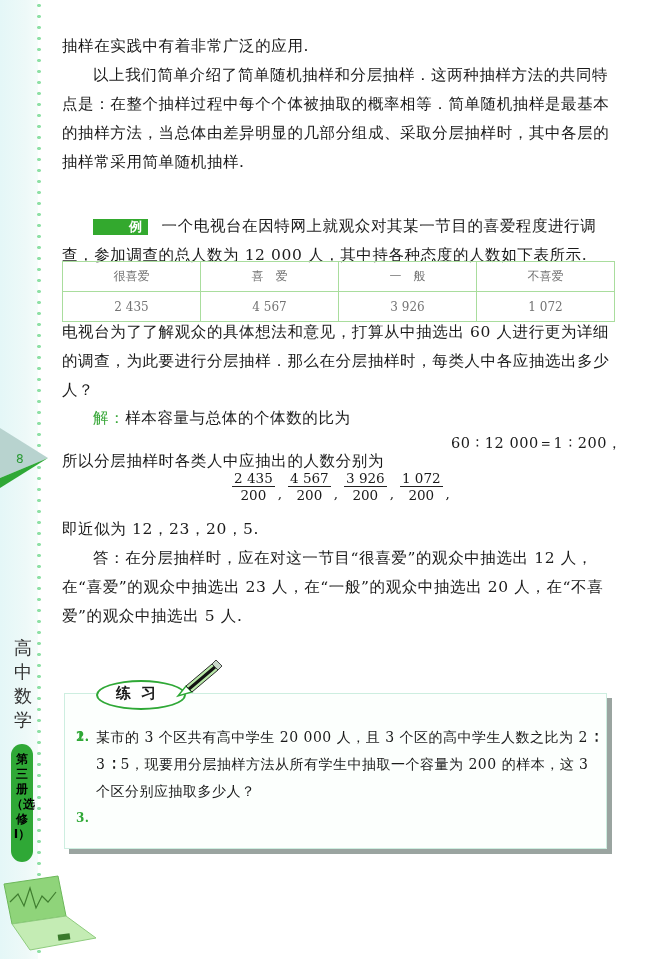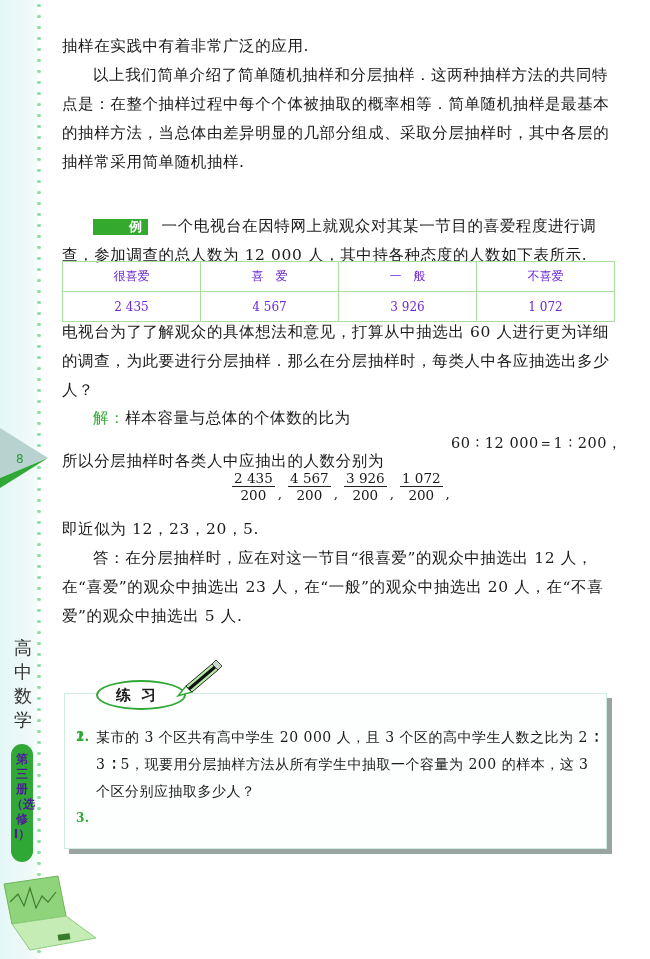--- a/index.html
+++ b/index.html
@@ -26,21 +26,21 @@
     position: absolute; left: 16px; top: 452px; font-size: 12px;
     color: #2b9a35; font-family: "DejaVu Sans", sans-serif;
   }
   .book-title {
     position: absolute; left: 8px; top: 636px; width: 24px;
     font-size: 18px; line-height: 24px; color: #333;
     font-family: "DejaVu Serif", serif; text-align: right;
   }
   .volume-badge {
     position: absolute; left: 11px; top: 744px; width: 22px; height: 118px;
-    background: #2fa836; border-radius: 11px; color: #4c1d95;
+    background: #2fa836; border-radius: 11px; color: #000000;
     font-size: 12px; line-height: 15px; text-align: center;
     font-weight: bold; font-family: "DejaVu Sans", sans-serif;
     padding-top: 8px; box-sizing: border-box; word-break: break-all;
   }
   .laptop {
     position: absolute; left: 0; top: 872px; width: 100px; height: 80px;
   }
 
   .content { position: absolute; left: 62px; top: 0; width: 560px; }
   .p {
@@ -52,21 +52,21 @@
   .example-tag {
     display: inline-block; background: #33a92e; color: #fff;
     font-size: 13px; line-height: 16px; padding: 0 5px; margin-right: 14px;
     font-weight: bold;
   }
   .solve-tag { color: #3aa83a; }
 
   table.survey {
     position: absolute; left: 0; top: 261px; width: 553px;
     border-collapse: collapse; border: 1.5px solid #7ccd6b;
-    font-size: 12px; text-align: center; color: #6d28d9;
+    font-size: 12px; text-align: center; color: #737373;
   }
   table.survey td, table.survey th {
     border: 1px solid #a9dd9d; height: 27px; font-weight: normal;
   }
 
   .formula {
     position: absolute; width: 560px; text-align: right;
     font-size: 14.5px; letter-spacing: 0.5px;
   }
   .fracs {
@@ -82,21 +82,21 @@
   .exercise-box {
     position: absolute; left: 64px; top: 693px; width: 541px; height: 154px;
     background: #fcfffd; border: 1px solid #cdeee0;
     box-shadow: 5px 5px 0 #9aa4a0;
   }
   .exercise-title {
     position: absolute; left: 96px; top: 680px; width: 90px; height: 30px;
     border: 2.5px solid #2fa836; border-radius: 50%;
     box-sizing: border-box; background: #fff;
     text-align: center; line-height: 26px; font-size: 15px; font-weight: bold;
-    letter-spacing: 10px; font-family: Liberation Sans, sans-serif;
+    letter-spacing: 10px; font-family: Liberation Mono, monospace;
   }
   .pencil { position: absolute; left: 172px; top: 660px; width: 52px; height: 40px; }
   .ex-list { position: absolute; left: 76px; top: 724px; width: 525px; }
   .ex-item {
     position: relative; padding-left: 20px; font-size: 14px;
     line-height: 27px; letter-spacing: 0.5px;
   }
   .ex-num {
     position: absolute; left: 0; top: 0; color: #2fa836;
     font-weight: bold; font-size: 12px;

